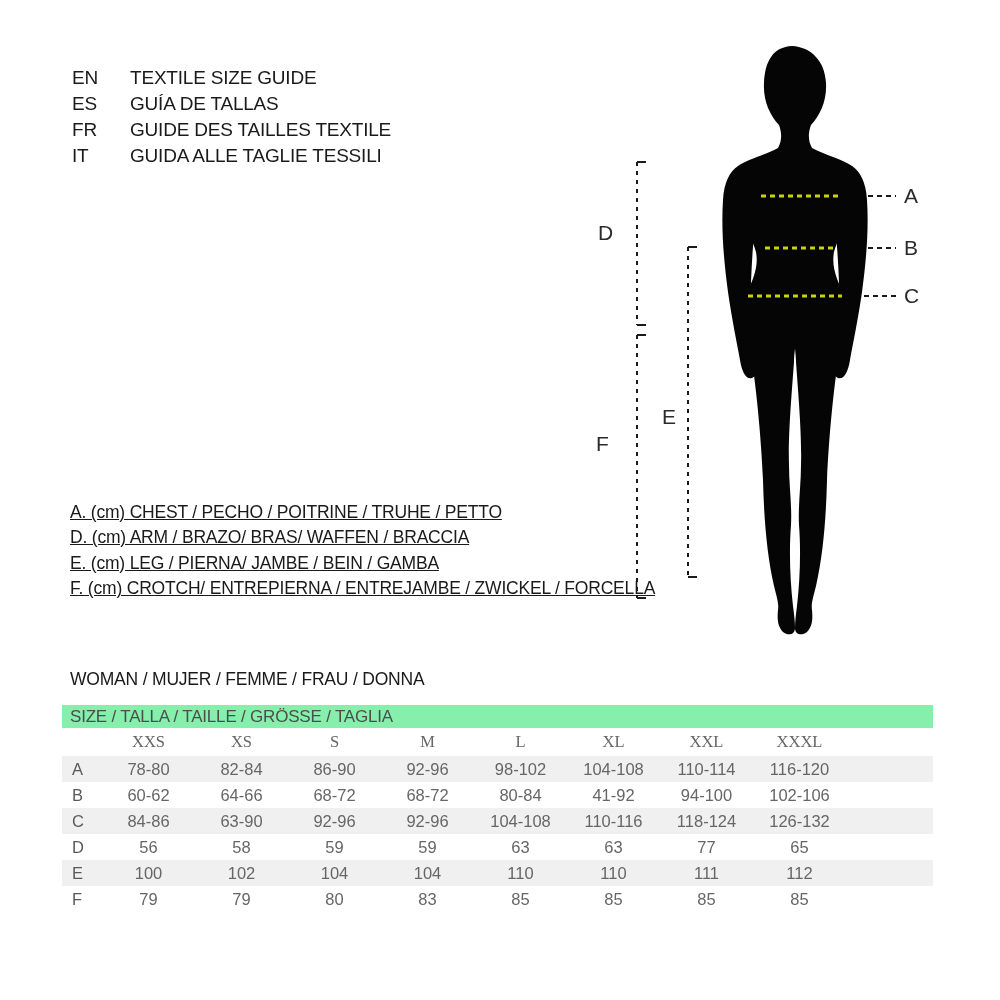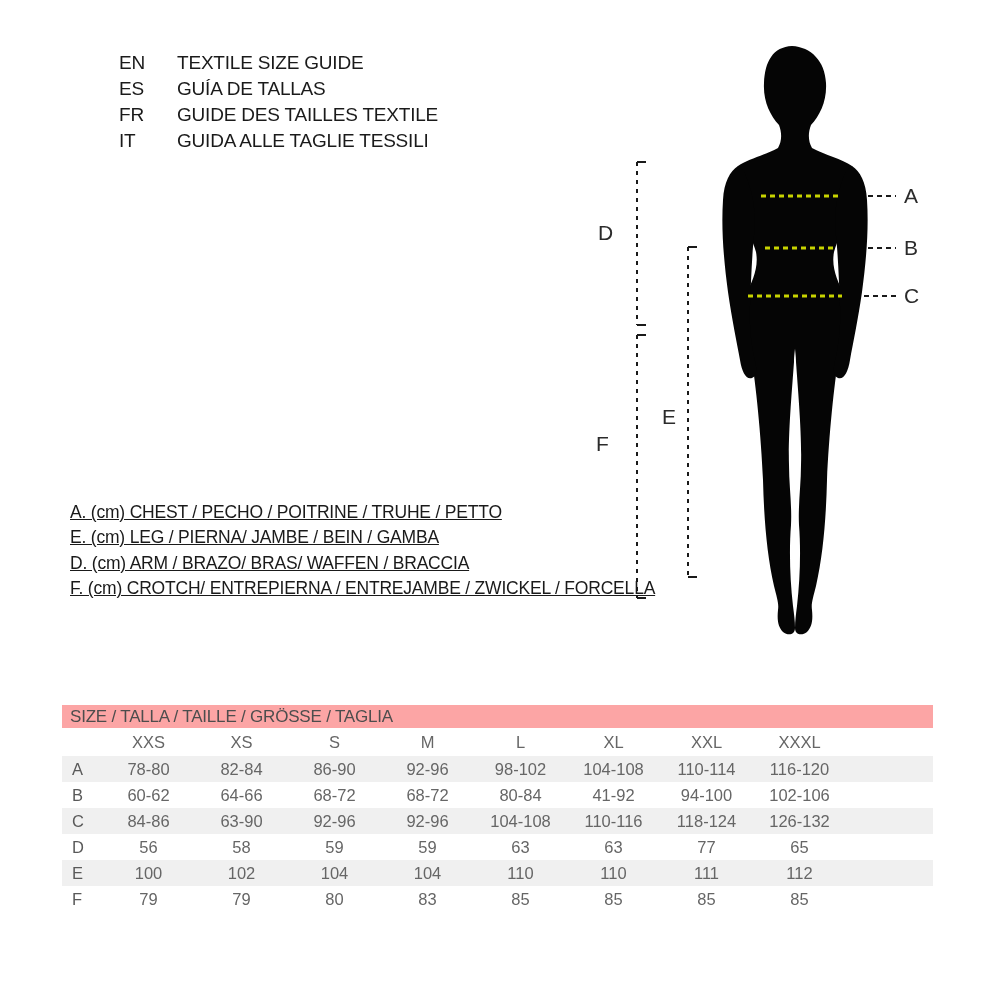--- a/index.html
+++ b/index.html
@@ -1,33 +1,33 @@
 <!DOCTYPE html>
 <html><head>
 <meta charset="utf-8">
 <style>
   html,body{margin:0;padding:0;background:#ffffff;}
   #canvas{
     position:relative;width:1000px;height:1000px;background:#ffffff;overflow:hidden;
     font-family:"Liberation Sans","DejaVu Sans",sans-serif;color:#1a1a1a;
   }
   
-  .lang-block{position:absolute;left:72px;top:50px;margin-left:47px;}
+  .lang-block{position:absolute;left:72px;top:65px;}
   .lang-row{display:flex;height:26px;line-height:26px;font-size:19px;letter-spacing:-0.2px;}
   .lang-code{width:58px;}
   
   .legend{position:absolute;left:70px;top:500px;text-decoration:underline;}
   .legend-line{height:25.3px;line-height:25.3px;font-size:17.5px;letter-spacing:-0.2px;white-space:nowrap;}
   
   .group-title{position:absolute;left:70px;top:669px;font-size:17.5px;line-height:20px;letter-spacing:-0.2px;}
   
   .size-table{position:absolute;left:62px;top:705px;width:871px;font-size:16.5px;color:#666666;}
-  .t-head{height:23px;line-height:23px;background:#fca5a5;color:#4d4d4d;font-size:17px;padding-left:8px;letter-spacing:-0.2px;}
+  .t-head{height:23px;line-height:23px;background:#86efac;color:#4d4d4d;font-size:17px;padding-left:8px;letter-spacing:-0.2px;}
   .t-row{display:grid;grid-template-columns:40px repeat(8,93px) 1fr;align-items:center;}
-  .t-cols{height:28px;}
+  .t-cols{height:28px;font-family:Liberation Serif, serif;}
   .t-data{height:26px;}
   .t-row.stripe{background:#f0f0f0;}
   .cell{text-align:center;}
   .cell.label{text-align:left;padding-left:10px;color:#595959;}
   
   .figure{position:absolute;left:580px;top:40px;width:380px;height:620px;}
   .figure text{font-family:"Liberation Sans","DejaVu Sans",sans-serif;font-size:21px;fill:#2b2b2b;}
   .mline{stroke:#1a1a1a;stroke-width:2;stroke-dasharray:4 5;fill:none;}
   .mline-h{stroke:#1a1a1a;stroke-width:2;stroke-dasharray:5 4;fill:none;}
   .tick{stroke:#1a1a1a;stroke-width:2;fill:none;}
@@ -96,25 +96,26 @@
     <text x="324" y="163">A</text>
     <text x="324" y="215">B</text>
     <text x="324" y="263">C</text>
     <text x="18" y="200">D</text>
     <text x="82" y="384">E</text>
     <text x="16" y="411">F</text>
   </svg>
 
   <div class="legend">
     <div class="legend-line">A. (cm) CHEST / PECHO / POITRINE / TRUHE / PETTO</div>
+    <div class="legend-line">D. (cm) ARM / BRAZO/ BRAS/ WAFFEN / BRACCIA</div>
     <div class="legend-line">E. (cm) LEG / PIERNA/ JAMBE / BEIN / GAMBA</div>
-    <div class="legend-line">D. (cm) ARM / BRAZO/ BRAS/ WAFFEN / BRACCIA</div>
     <div class="legend-line">F. (cm) CROTCH/ ENTREPIERNA / ENTREJAMBE / ZWICKEL / FORCELLA</div>
   </div>
 
+  <div class="group-title">WOMAN / MUJER / FEMME / FRAU / DONNA</div>
 
   <div class="size-table">
     <div class="t-head">SIZE / TALLA / TAILLE / GRÖSSE / TAGLIA</div>
 
     <div class="t-row t-cols">
       <div class="cell label"></div>
       <div class="cell">XXS</div>
       <div class="cell">XS</div>
       <div class="cell">S</div>
       <div class="cell">M</div>

